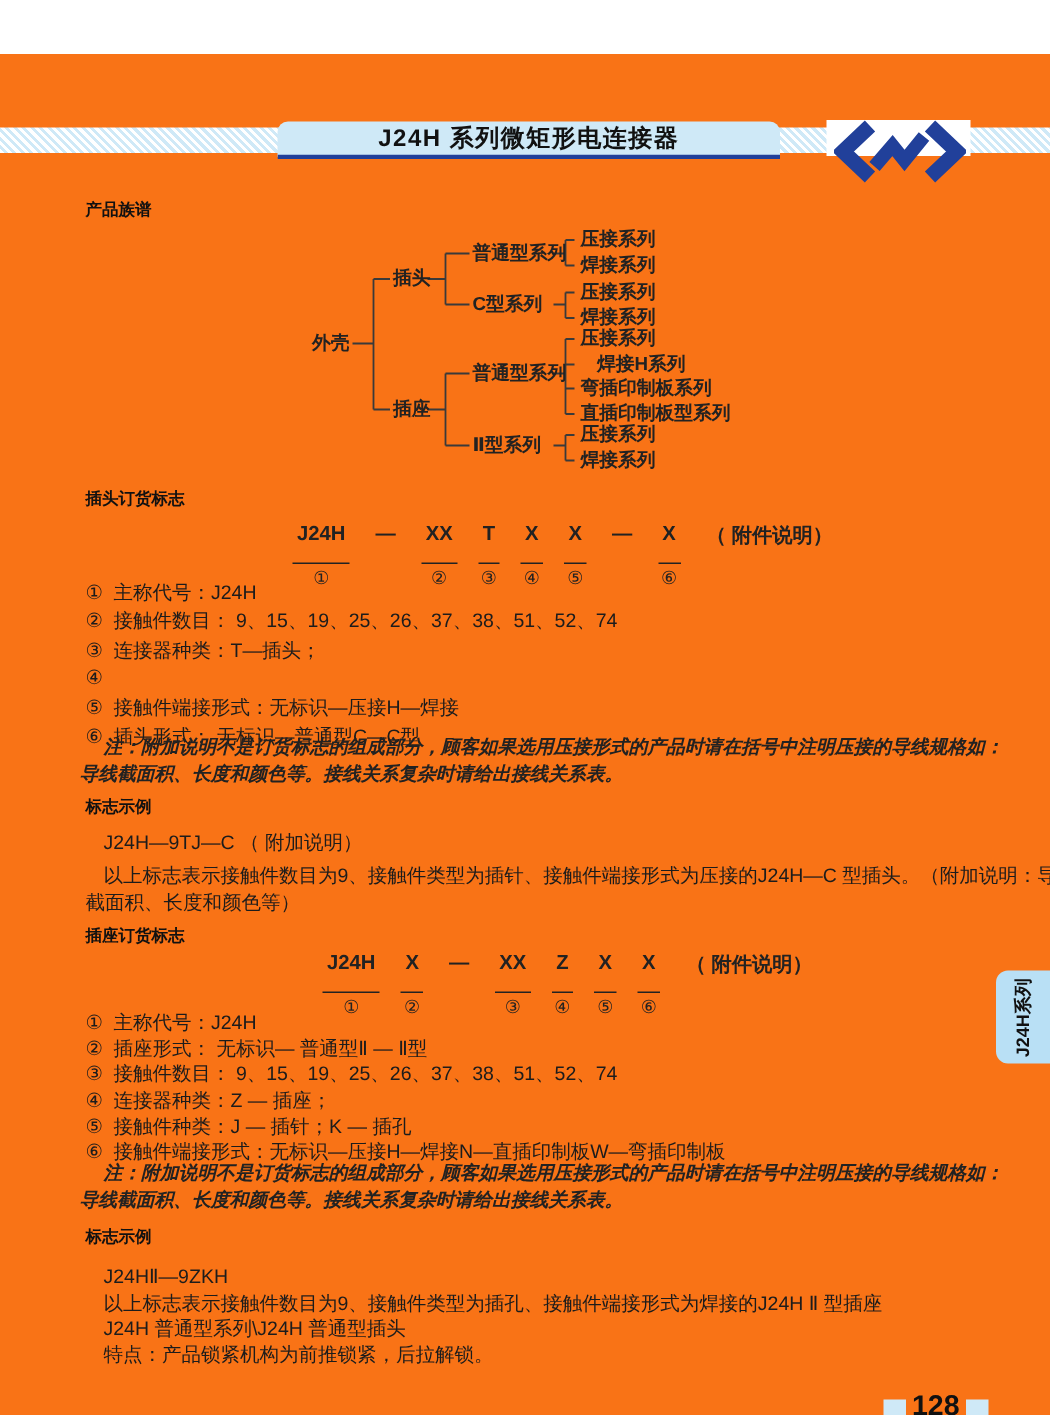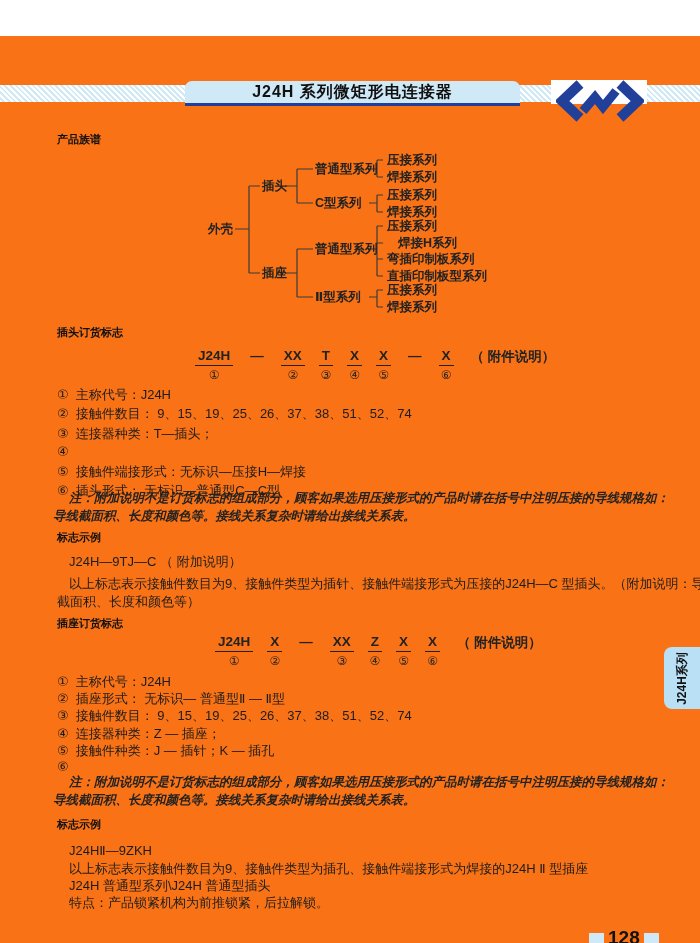--- a/index.html
+++ b/index.html
@@ -18,21 +18,21 @@
   .body-line{position:absolute;left:57px;width:632px;font-size:13px;line-height:17px;white-space:nowrap;}
   .indent{padding-left:12px;}
   
   #tree{position:absolute;left:57px;top:112px;width:600px;height:180px;}
   #tree svg{position:absolute;left:0;top:0;}
   .tl{position:absolute;transform:translateY(-50%);font-size:12.5px;font-weight:bold;white-space:nowrap;color:#222;}
   
   .code-row{position:absolute;display:flex;align-items:flex-start;gap:14px;
     font-size:13.5px;font-weight:bold;color:#222;}
   .tok{display:flex;flex-direction:column;align-items:center;min-width:10px;}
-  .tok .t{padding:0 3px 2px;white-space:pre;}
+  .tok .t{padding:0 3px 12px;white-space:pre;}
   .tok.u .t{border-bottom:1.5px solid #222;}
   .tok .n{margin-top:3px;font-size:12px;font-weight:normal;line-height:12px;min-height:12px;}
   
   .list{position:absolute;left:57px;width:632px;font-size:13px;color:#1c1c1c;}
   .list .row{display:flex;gap:7px;align-items:baseline;white-space:nowrap;}
   .list.plug .row{height:19.3px;}
   .list.socket .row{height:17.2px;}
   .list .num{flex:0 0 auto;}
   
   .note{position:absolute;left:53px;width:640px;font-size:12.5px;font-style:italic;
@@ -215,20 +215,21 @@
     <div class="row">
         <span class="num">④</span>
         <span>连接器种类：Z — 插座；</span>
       </div>
     <div class="row">
         <span class="num">⑤</span>
         <span>接触件种类：J — 插针；K — 插孔</span>
       </div>
     <div class="row">
         <span class="num">⑥</span>
+        <span>接触件端接形式：无标识—压接H—焊接N—直插印制板W—弯插印制板</span>
       </div>
   </div>
   <div class="note" style="top:737px;">
     <div class="l1">注：附加说明不是订货标志的组成部分，顾客如果选用压接形式的产品时请在括号中注明压接的导线规格如：</div>
     <div>导线截面积、长度和颜色等。接线关系复杂时请给出接线关系表。</div>
   </div>
 
   <div class="h" style="top:781px;">标志示例</div>
   <div class="body-line indent" style="top:806px;">J24HⅡ—9ZKH</div>
   <div class="body-line indent" style="top:824px;">以上标志表示接触件数目为9、接触件类型为插孔、接触件端接形式为焊接的J24H Ⅱ 型插座</div>

